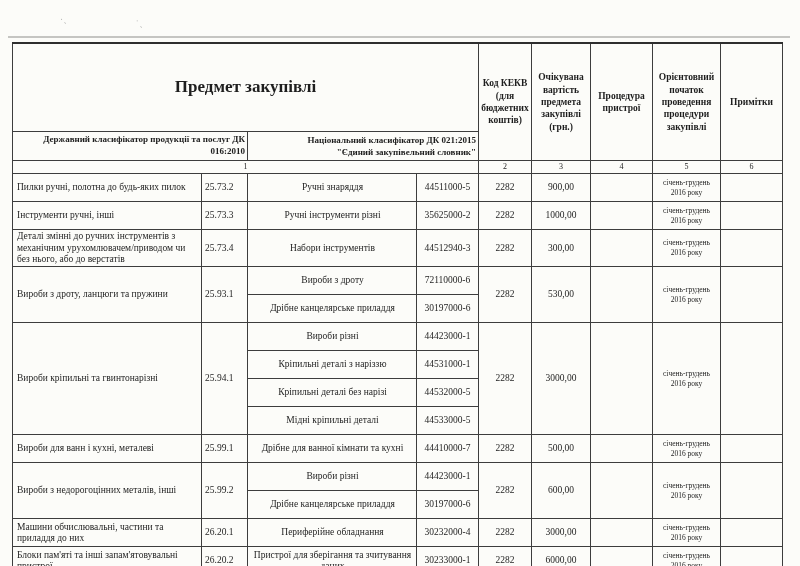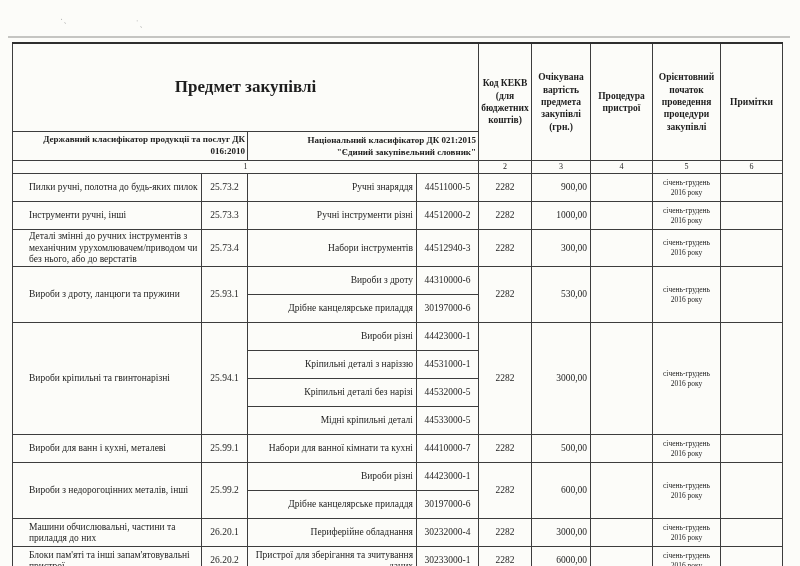--- a/index.html
+++ b/index.html
@@ -34,26 +34,26 @@
   tr.h2 th.class021 div { line-height:1.35; }
   tr.nums td {
     height:12px; padding:0; font-size:8px; line-height:1;
     text-align:center; vertical-align:middle;
   }
 
   tbody td {
     font-size:9.5px; line-height:1.2; padding:1px 3px;
     vertical-align:middle; height:25px;
   }
-  td.subject-cell   { text-align:left; padding-left:16px; }
-  td.code-016-cell  { text-align:center; }
-  td.item-name-cell { text-align:right; padding-left:4px;margin-left:48px; }
+  td.subject-cell   { text-align:left; padding-left:4px; }
+  td.code-016-cell  { }
+  td.item-name-cell { text-align:center; padding-left:4px;margin-left:48px; }
   td.item-code-cell { text-align:center; }
   td.kekv-cell      { text-align:center; }
-  td.cost-cell      { text-align:right; }
+  td.cost-cell      { text-align:center; }
   td.procedure-cell { text-align:center; }
   td.start-cell     { font-size:7.5px; text-align:center; line-height:1.35; padding:1px 2px; }
   td.notes-cell     { text-align:center; }
 </style>
 </head>
 <body>
 
 <div class="page">
 
   <span class="hand-mark m1">·ˏ</span>
@@ -106,21 +106,21 @@
           <td class="kekv-cell">2282</td>
           <td class="cost-cell">900,00</td>
           <td class="procedure-cell"></td>
           <td class="start-cell">січень-грудень 2016 року</td>
           <td class="notes-cell"></td>
         </tr>
         <tr>
           <td class="subject-cell">Інструменти ручні, інші</td>
           <td class="code-016-cell">25.73.3</td>
           <td class="item-name-cell">Ручні інструменти різні</td>
-          <td class="item-code-cell">44512000-2</td>
+          <td class="item-code-cell">35625000-2</td>
           <td class="kekv-cell">2282</td>
           <td class="cost-cell">1000,00</td>
           <td class="procedure-cell"></td>
           <td class="start-cell">січень-грудень 2016 року</td>
           <td class="notes-cell"></td>
         </tr>
         <tr>
           <td class="subject-cell">Деталі змінні до ручних інструментів з механічним урухомлювачем/приводом чи без нього, або до верстатів</td>
           <td class="code-016-cell">25.73.4</td>
           <td class="item-name-cell">Набори інструментів</td>
@@ -128,21 +128,21 @@
           <td class="kekv-cell">2282</td>
           <td class="cost-cell">300,00</td>
           <td class="procedure-cell"></td>
           <td class="start-cell">січень-грудень 2016 року</td>
           <td class="notes-cell"></td>
         </tr>
         <tr>
           <td rowspan="2" class="subject-cell">Вироби з дроту, ланцюги та пружини</td>
           <td rowspan="2" class="code-016-cell">25.93.1</td>
           <td class="item-name-cell">Вироби з дроту</td>
-          <td class="item-code-cell">44310000-6</td>
+          <td class="item-code-cell">72110000-6</td>
           <td rowspan="2" class="kekv-cell">2282</td>
           <td rowspan="2" class="cost-cell">530,00</td>
           <td rowspan="2" class="procedure-cell"></td>
           <td rowspan="2" class="start-cell">січень-грудень 2016 року</td>
           <td rowspan="2" class="notes-cell"></td>
         </tr>
         <tr>
           <td class="item-name-cell">Дрібне канцелярське приладдя</td>
           <td class="item-code-cell">30197000-6</td>
         </tr>
@@ -165,21 +165,21 @@
           <td class="item-name-cell">Кріпильні деталі без нарізі</td>
           <td class="item-code-cell">44532000-5</td>
         </tr>
         <tr>
           <td class="item-name-cell">Мідні кріпильні деталі</td>
           <td class="item-code-cell">44533000-5</td>
         </tr>
         <tr>
           <td class="subject-cell">Вироби для ванн і кухні, металеві</td>
           <td class="code-016-cell">25.99.1</td>
-          <td class="item-name-cell">Набори для ванної кімнати та кухні</td>
+          <td class="item-name-cell">Дрібне для ванної кімнати та кухні</td>
           <td class="item-code-cell">44410000-7</td>
           <td class="kekv-cell">2282</td>
           <td class="cost-cell">500,00</td>
           <td class="procedure-cell"></td>
           <td class="start-cell">січень-грудень 2016 року</td>
           <td class="notes-cell"></td>
         </tr>
         <tr>
           <td rowspan="2" class="subject-cell">Вироби з недорогоцінних металів, інші</td>
           <td rowspan="2" class="code-016-cell">25.99.2</td>

